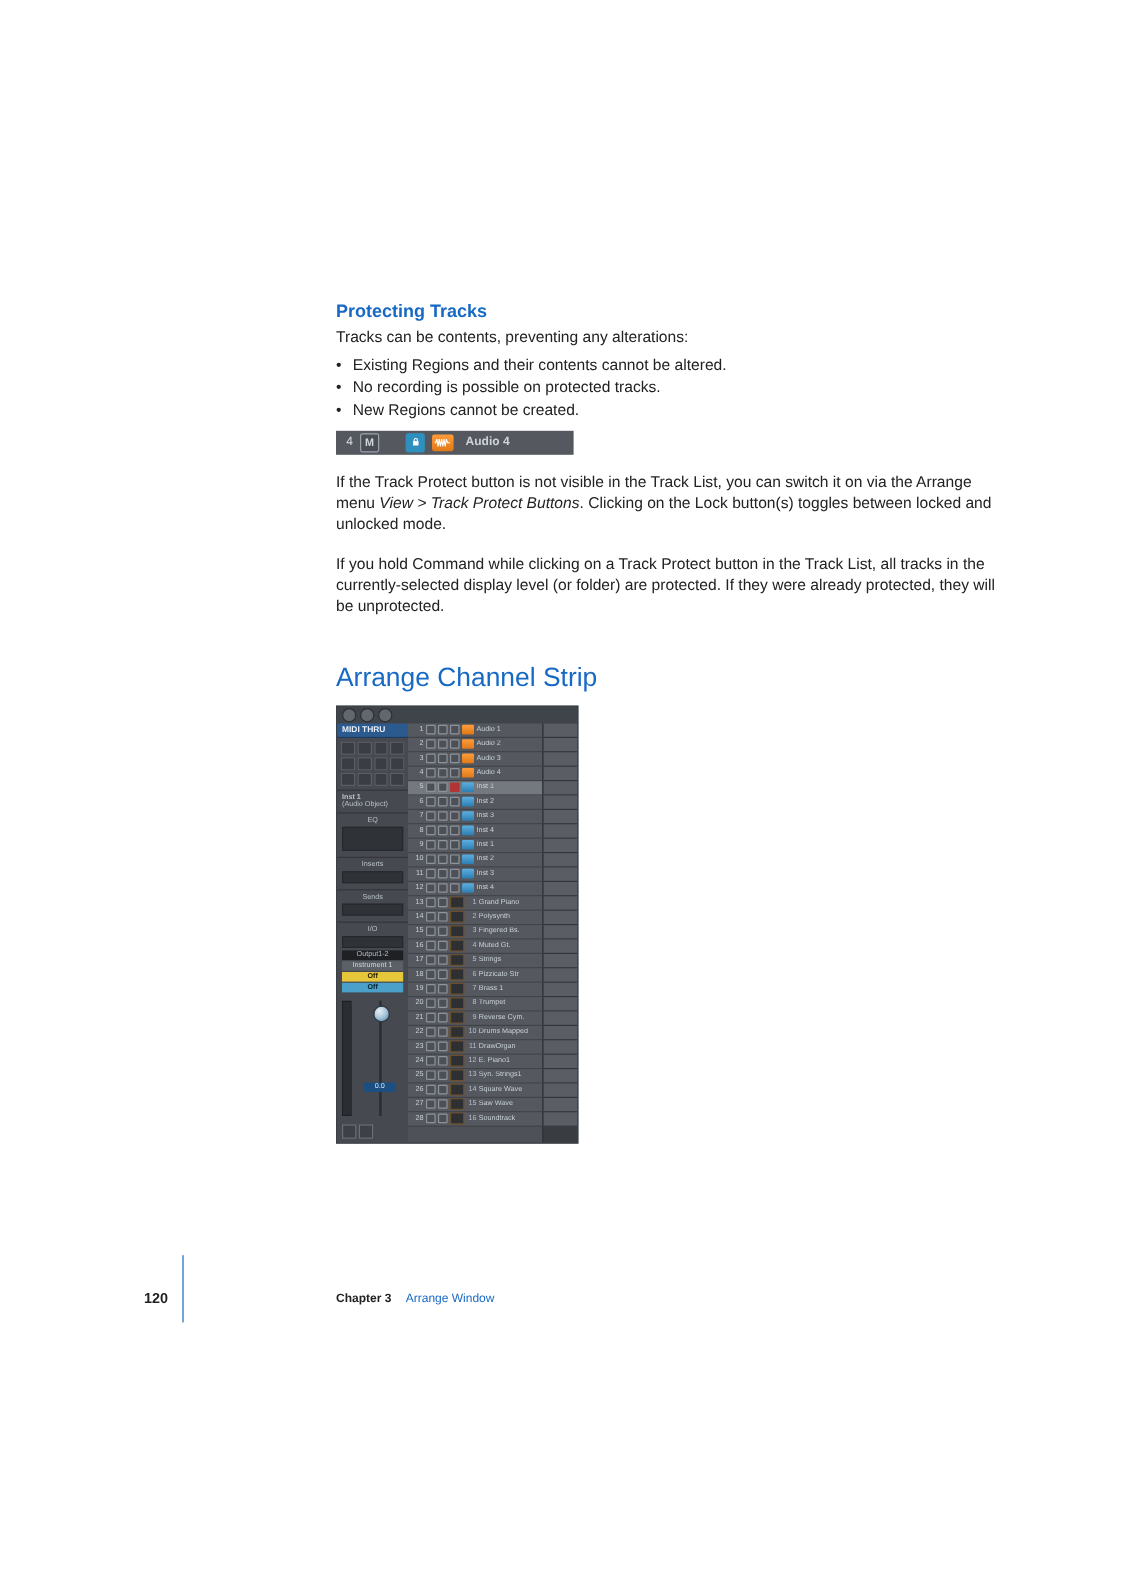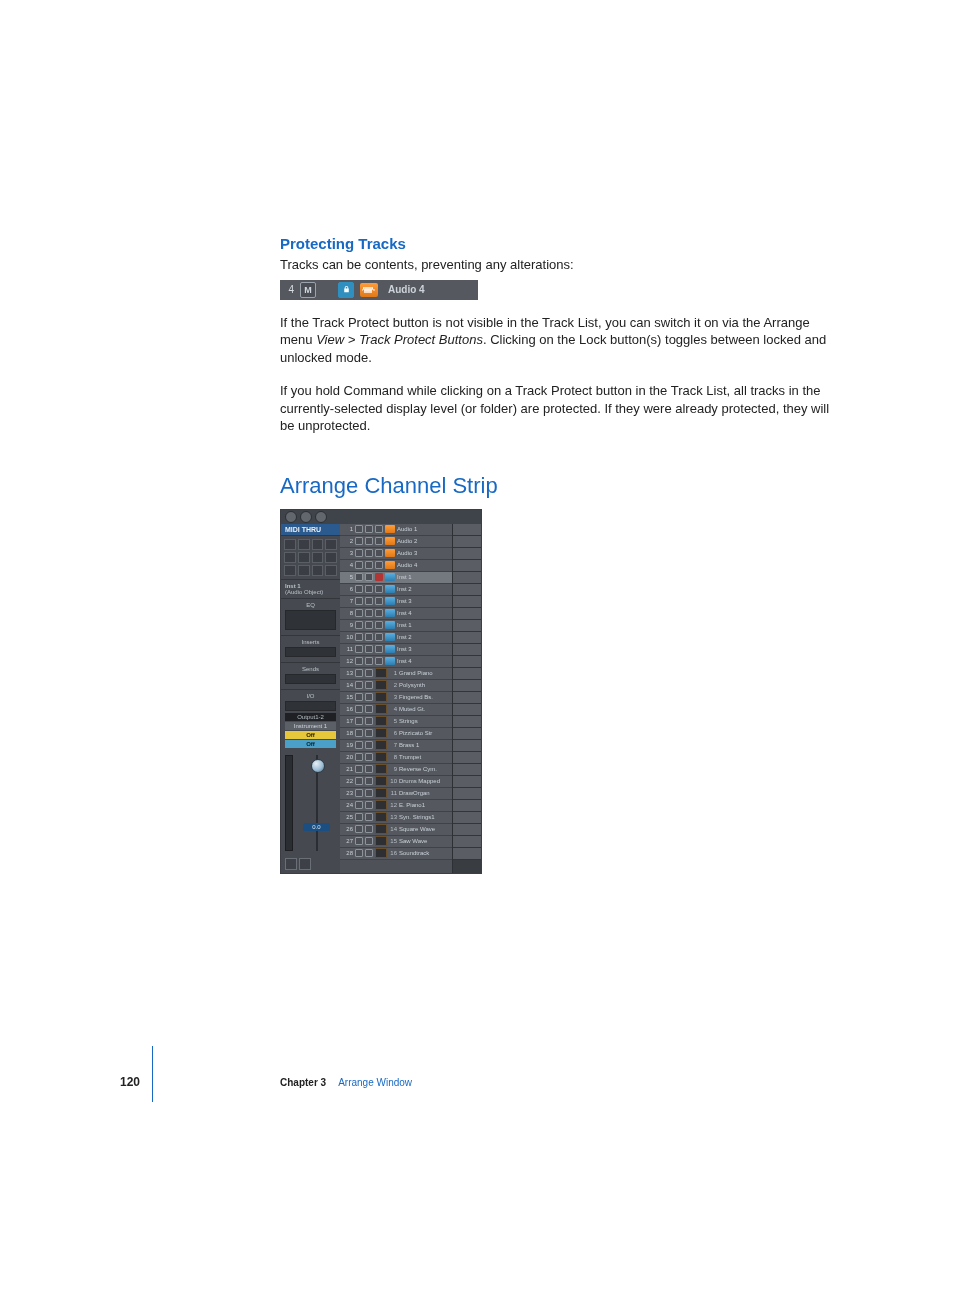--- a/index.html
+++ b/index.html
@@ -15,21 +15,21 @@
     position: relative;
     width: 954px;
     height: 1308px;
     box-sizing: border-box;
     padding: 235px 120px 0 280px;
   }
   .h3-blue {
     color: #1769c4;
     font-weight: 600;
     font-size: 15px;
-    margin: 0 0 4px 0;
+    margin: 16px 0 4px 0;
   }
   .h2-blue {
     color: #1769c4;
     font-weight: 400;
     font-size: 22px;
     margin: 38px 0 6px 0;
   }
   p { margin: 0 0 6px 0; line-height: 1.35; }
   ul.bul { list-style: none; margin: 4px 0 10px 0; padding: 0; }
   ul.bul li { padding-left: 14px; position: relative; margin-bottom: 4px; }
@@ -167,20 +167,25 @@
     position:absolute; left:152px; bottom:206px; width:1px; height:56px; background:#1769c4;
   }
 </style>
 </head>
 <body>
 
 <div class="page">
 
   <div class="h3-blue">Protecting Tracks</div>
   <p>Tracks can be contents, preventing any alterations:</p>
+  <ul class="bul">
+    <li>Existing Regions and their contents cannot be altered.</li>
+    <li>No recording is possible on protected tracks.</li>
+    <li>New Regions cannot be created.</li>
+  </ul>
 
   <div class="track-header-graphic">
     <span class="num">4</span>
     <span class="thg-btn">M</span>
     <span style="width:10px"></span>
     <span class="thg-btn thg-lock">
       <svg viewBox="0 0 10 10" width="9" height="9">
           <path fill="#fff" d="M3 4V3a2 2 0 1 1 4 0v1h.5v4h-5V4H3zm1 0h2V3a1 1 0 1 0-2 0v1z"></path>
         </svg>
     </span>

